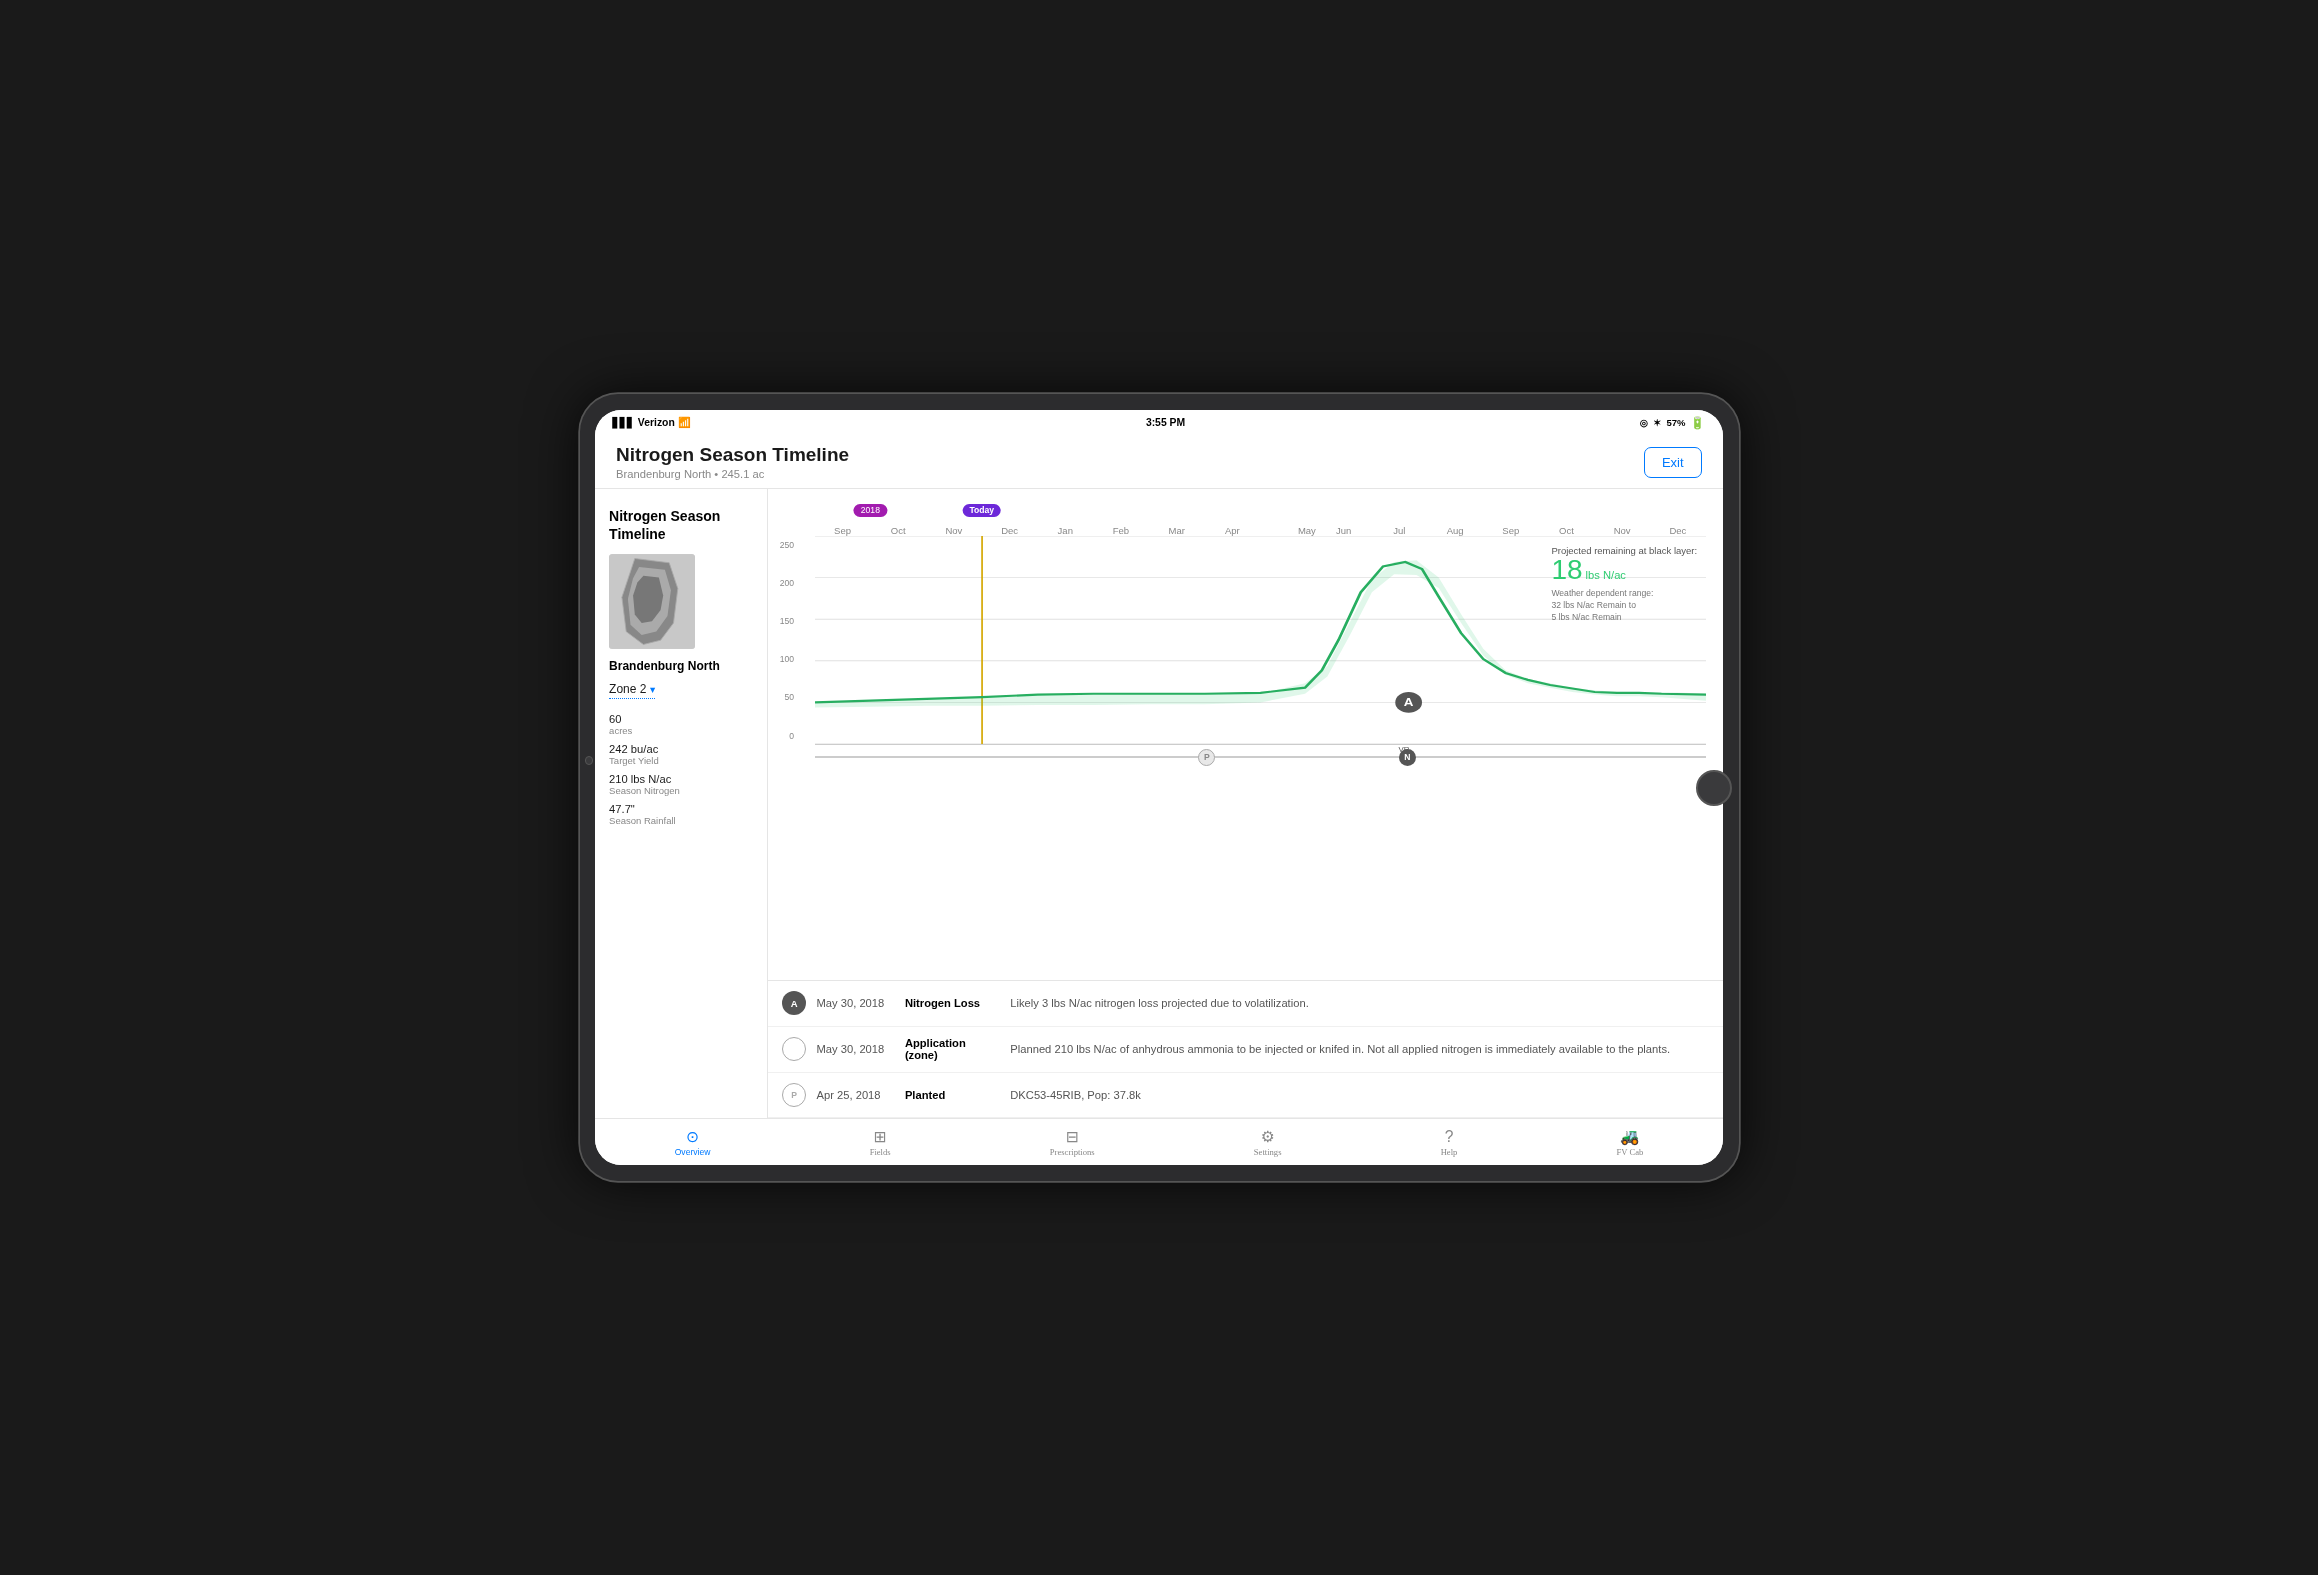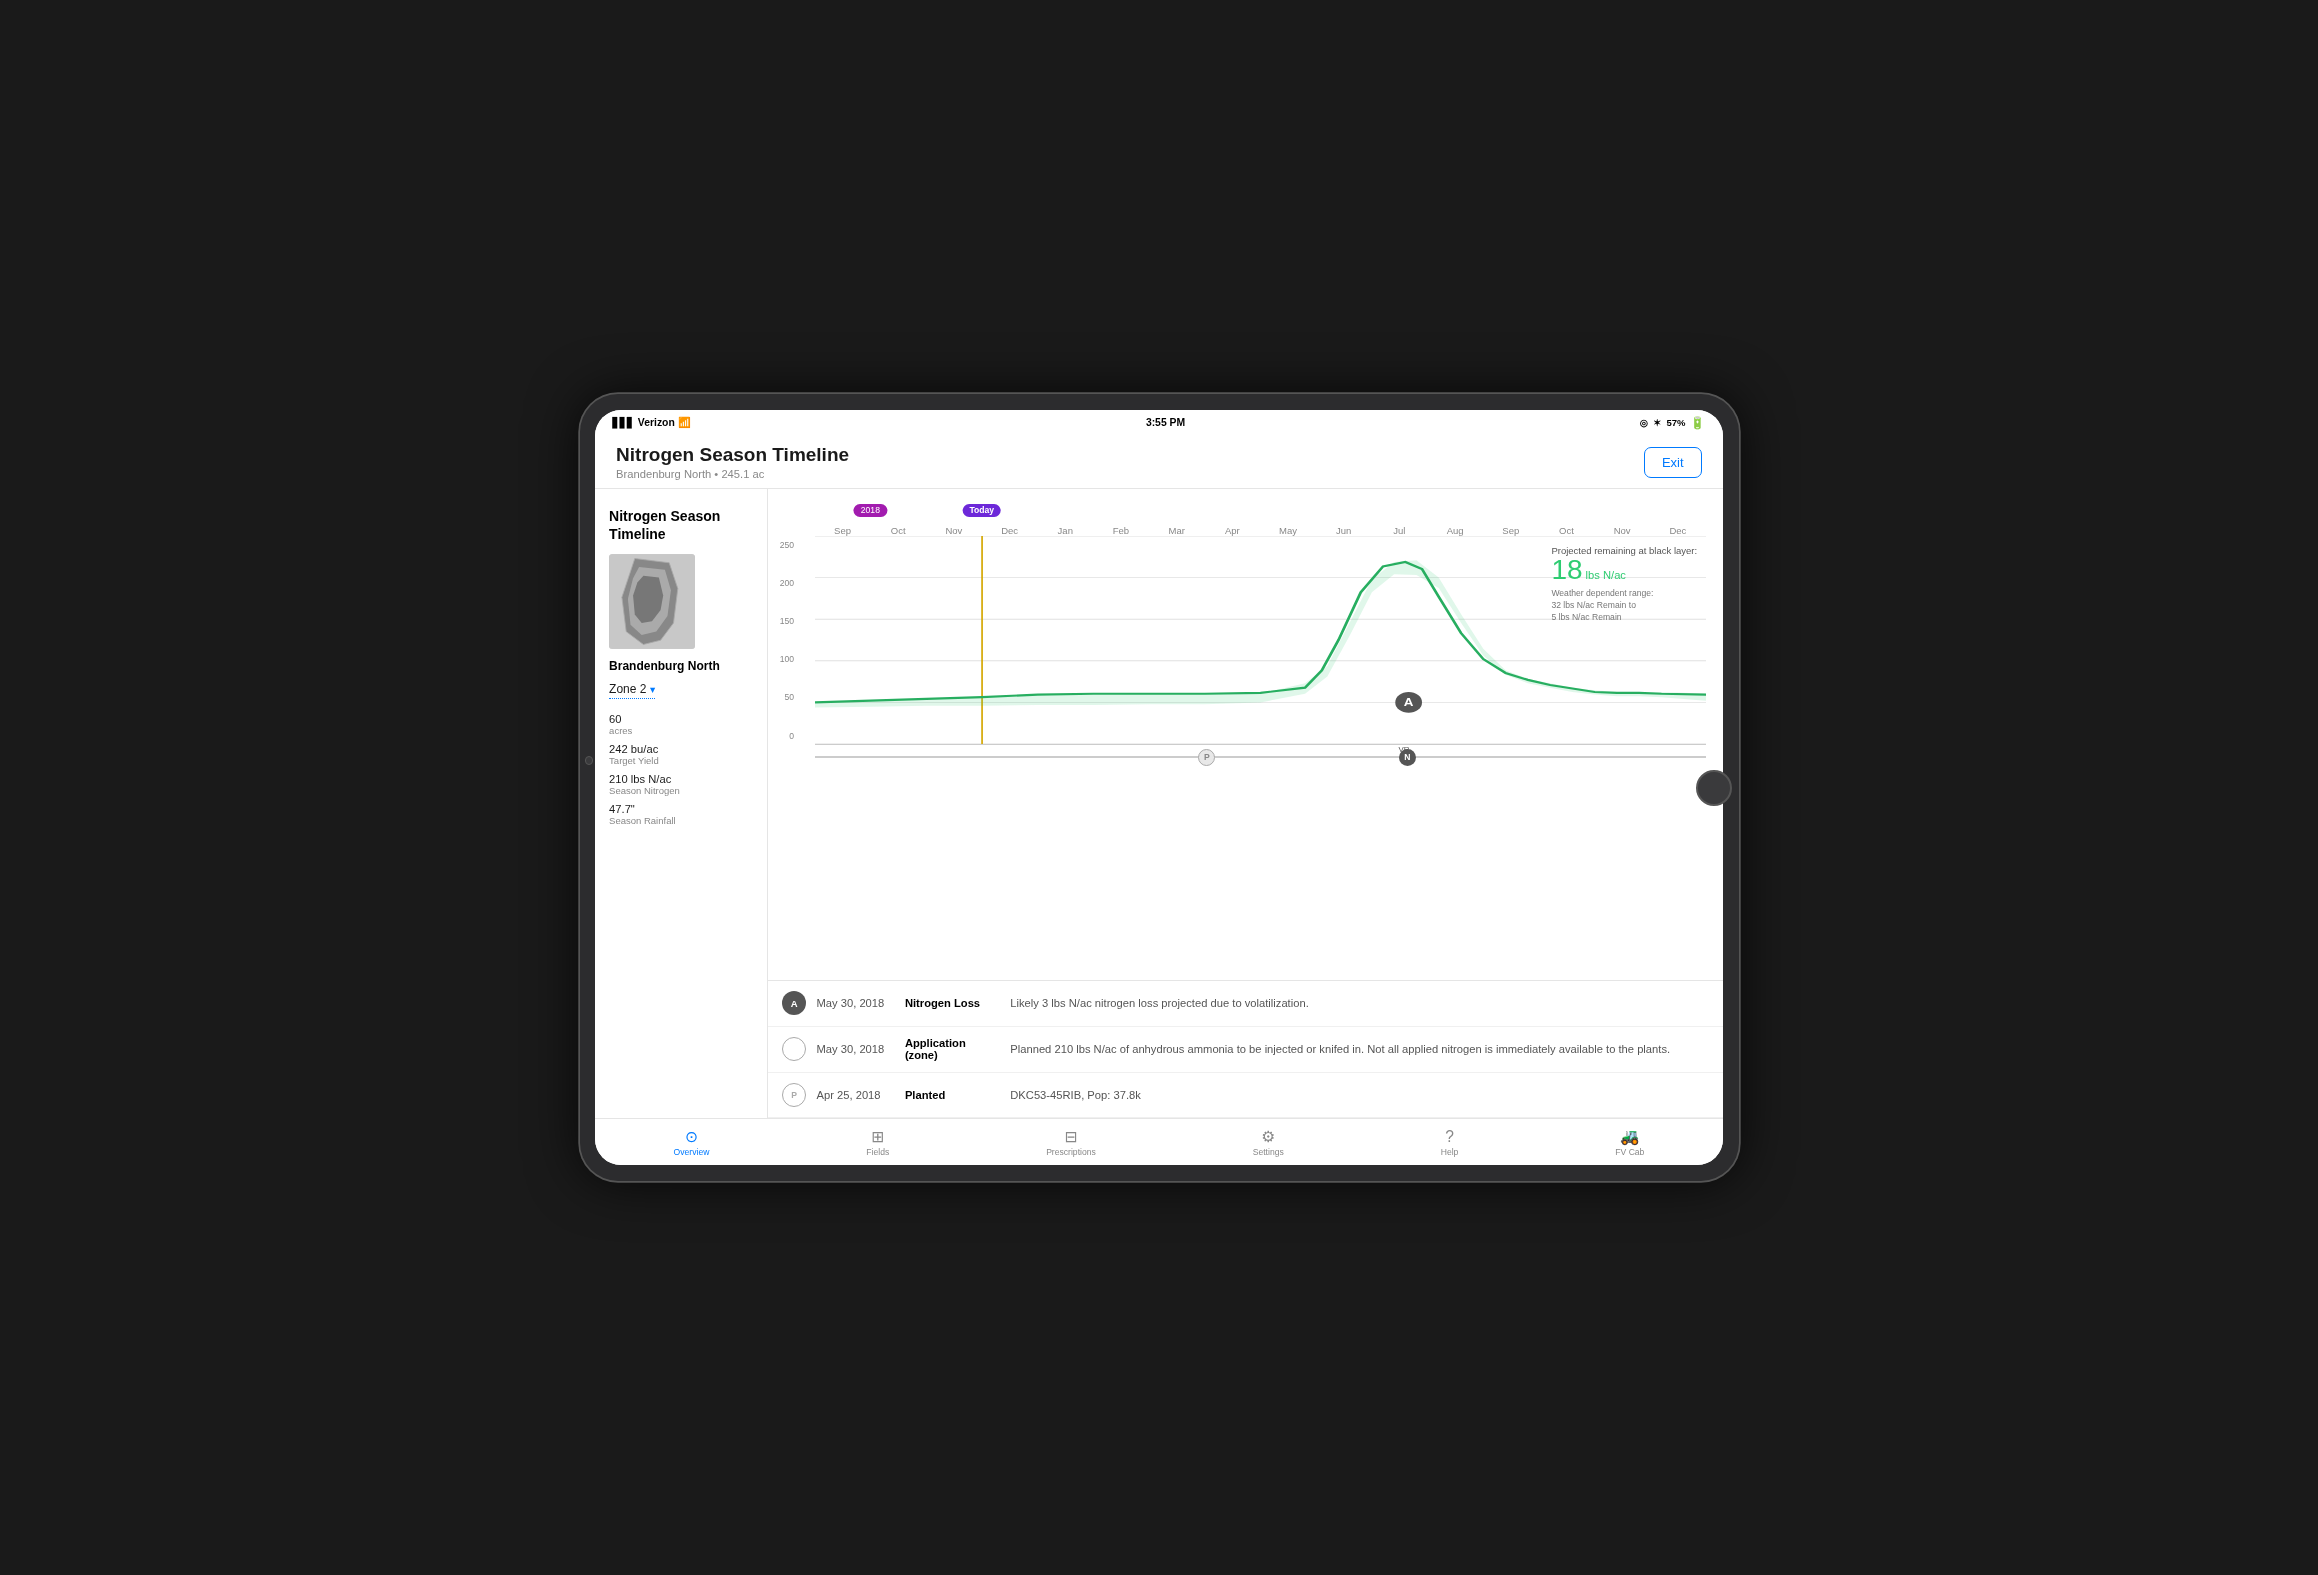--- a/index.html
+++ b/index.html
@@ -174,21 +174,21 @@
       background: #fff;
     }
     .nav-item {
       display: flex;
       flex-direction: column;
       align-items: center;
       gap: 1.7px;
       cursor: pointer;
       padding: 3.5px 8.6px;
     }
-    .nav-label { font-size: 8.6px; color: #888; }
+    .nav-label { font-size: 8.6px; color: #888; font-family: Liberation Serif, serif; }
     .nav-label-active { font-size: 8.6px; color: #007AFF; }
     
     .device-btn-right {
       position: absolute;
       right: 7px;
       top: 50%;
       transform: translateY(-50%);
       width: 36px;
       height: 36px;
       background: #3a3a3c;
@@ -284,21 +284,21 @@
 
             <div style="display:flex; width:100%; position:absolute; bottom:0;" id="month-labels-container">
                 <div style="flex: 1 1 0%; text-align: center; font-size: 9.5px; color: rgb(136, 136, 136);">Sep</div>
                 <div style="flex: 1 1 0%; text-align: center; font-size: 9.5px; color: rgb(136, 136, 136);">Oct</div>
                 <div style="flex: 1 1 0%; text-align: center; font-size: 9.5px; color: rgb(136, 136, 136);">Nov</div>
                 <div style="flex: 1 1 0%; text-align: center; font-size: 9.5px; color: rgb(136, 136, 136);">Dec</div>
                 <div style="flex: 1 1 0%; text-align: center; font-size: 9.5px; color: rgb(136, 136, 136);">Jan</div>
                 <div style="flex: 1 1 0%; text-align: center; font-size: 9.5px; color: rgb(136, 136, 136);">Feb</div>
                 <div style="flex: 1 1 0%; text-align: center; font-size: 9.5px; color: rgb(136, 136, 136);">Mar</div>
                 <div style="flex: 1 1 0%; text-align: center; font-size: 9.5px; color: rgb(136, 136, 136);">Apr</div>
-                <div style="flex: 1 1 0%; text-align: center; font-size: 9.5px; color: rgb(136, 136, 136);">May</div>
+                <div style="flex: 1 1 0%; text-align: right; font-size: 9.5px; color: rgb(136, 136, 136);">May</div>
                 <div style="flex: 1 1 0%; text-align: center; font-size: 9.5px; color: rgb(136, 136, 136);">Jun</div>
                 <div style="flex: 1 1 0%; text-align: center; font-size: 9.5px; color: rgb(136, 136, 136);">Jul</div>
                 <div style="flex: 1 1 0%; text-align: center; font-size: 9.5px; color: rgb(136, 136, 136);">Aug</div>
                 <div style="flex: 1 1 0%; text-align: center; font-size: 9.5px; color: rgb(136, 136, 136);">Sep</div>
                 <div style="flex: 1 1 0%; text-align: center; font-size: 9.5px; color: rgb(136, 136, 136);">Oct</div>
                 <div style="flex: 1 1 0%; text-align: center; font-size: 9.5px; color: rgb(136, 136, 136);">Nov</div>
                 <div style="flex: 1 1 0%; text-align: center; font-size: 9.5px; color: rgb(136, 136, 136);">Dec</div>
               </div>
 
             <div style="position:absolute; bottom:19px; left:calc(18.75% - 0px); transform:translateX(-50%);">

